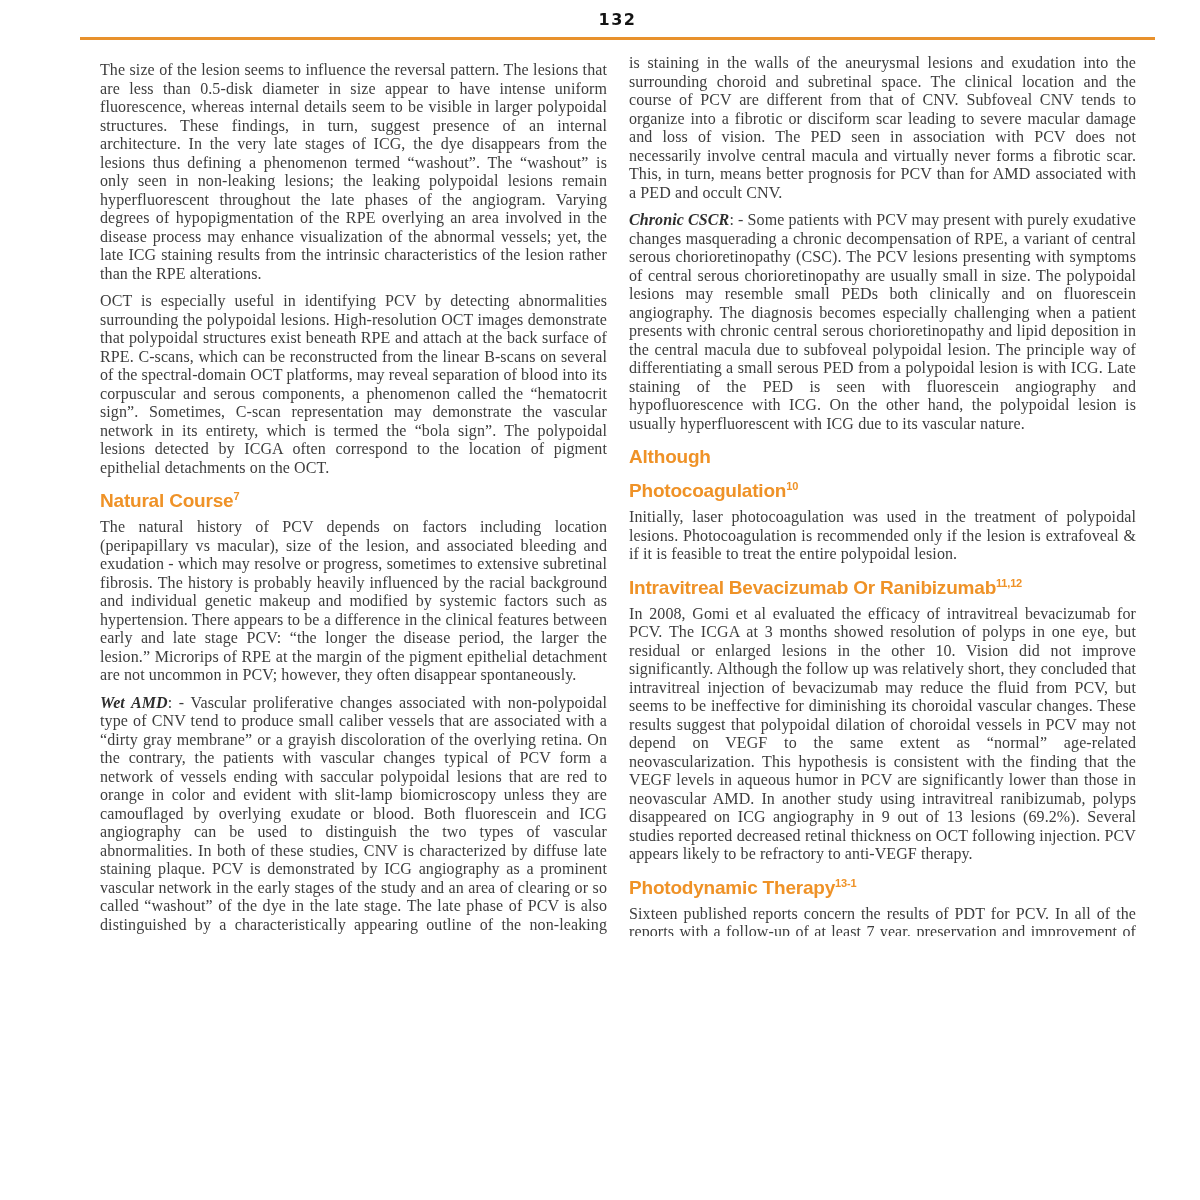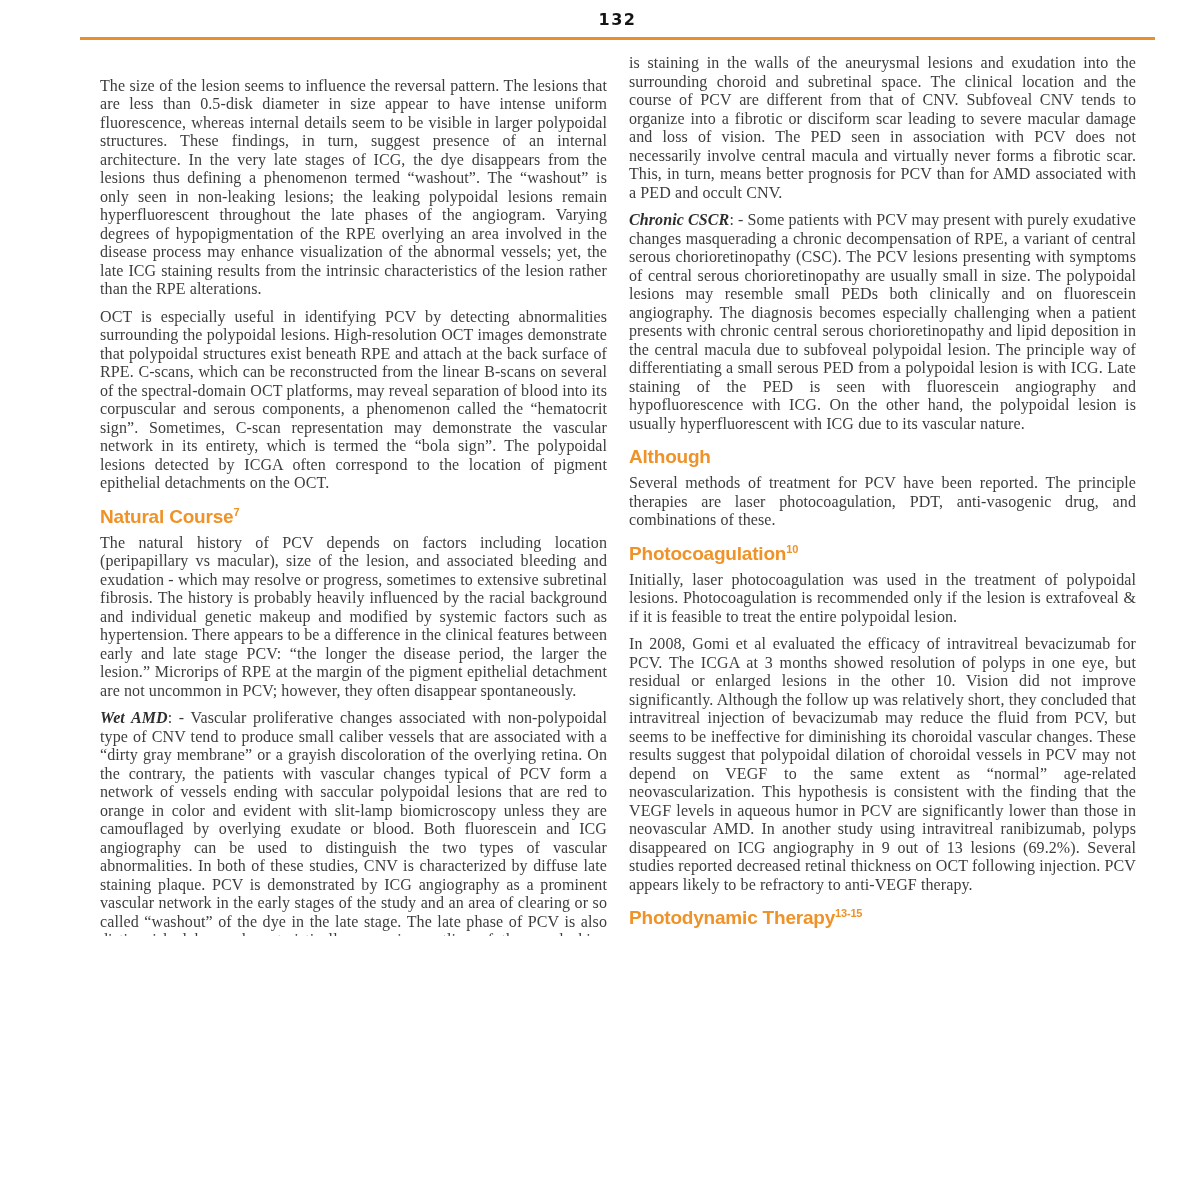--- a/index.html
+++ b/index.html
@@ -73,25 +73,25 @@
         <p class="body-para">The size of the lesion seems to influence the reversal pattern. The lesions that are less than 0.5-disk diameter in size appear to have intense uniform fluorescence, whereas internal details seem to be visible in larger polypoidal structures. These findings, in turn, suggest presence of an internal architecture. In the very late stages of ICG, the dye disappears from the lesions thus defining a phenomenon termed “washout”. The “washout” is only seen in non-leaking lesions; the leaking polypoidal lesions remain hyperfluorescent throughout the late phases of the angiogram. Varying degrees of hypopigmentation of the RPE overlying an area involved in the disease process may enhance visualization of the abnormal vessels; yet, the late ICG staining results from the intrinsic characteristics of the lesion rather than the RPE alterations.</p>
         <p class="body-para">OCT is especially useful in identifying PCV by detecting abnormalities surrounding the polypoidal lesions. High-resolution OCT images demonstrate that polypoidal structures exist beneath RPE and attach at the back surface of RPE. C-scans, which can be reconstructed from the linear B-scans on several of the spectral-domain OCT platforms, may reveal separation of blood into its corpuscular and serous components, a phenomenon called the “hematocrit sign”. Sometimes, C-scan representation may demonstrate the vascular network in its entirety, which is termed the “bola sign”. The polypoidal lesions detected by ICGA often correspond to the location of pigment epithelial detachments on the OCT.</p>
         <h3 class="sec-heading">Natural Course<sup>7</sup></h3>
         <p class="body-para">The natural history of PCV depends on factors including location (peripapillary vs macular), size of the lesion, and associated bleeding and exudation - which may resolve or progress, sometimes to extensive subretinal fibrosis. The history is probably heavily influenced by the racial background and individual genetic makeup and modified by systemic factors such as hypertension. There appears to be a difference in the clinical features between early and late stage PCV: “the longer the disease period, the larger the lesion.” Microrips of RPE at the margin of the pigment epithelial detachment are not uncommon in PCV; however, they often disappear spontaneously.</p>
         <p class="body-para"><span class="para-lead">Wet AMD</span>: - Vascular proliferative changes associated with non-polypoidal type of CNV tend to produce small caliber vessels that are associated with a “dirty gray membrane” or a grayish discoloration of the overlying retina. On the contrary, the patients with vascular changes typical of PCV form a network of vessels ending with saccular polypoidal lesions that are red to orange in color and evident with slit-lamp biomicroscopy unless they are camouflaged by overlying exudate or blood. Both fluorescein and ICG angiography can be used to distinguish the two types of vascular abnormalities. In both of these studies, CNV is characterized by diffuse late staining plaque. PCV is demonstrated by ICG angiography as a prominent vascular network in the early stages of the study and an area of clearing or so called “washout” of the dye in the late stage. The late phase of PCV is also distinguished by a characteristically appearing outline of the non-leaking large choroidal vessels. If the vessels are leaking, there</p>
       </div>
     <div class="col" id="col-right">
         <p class="body-para">is staining in the walls of the aneurysmal lesions and exudation into the surrounding choroid and subretinal space. The clinical location and the course of PCV are different from that of CNV. Subfoveal CNV tends to organize into a fibrotic or disciform scar leading to severe macular damage and loss of vision. The PED seen in association with PCV does not necessarily involve central macula and virtually never forms a fibrotic scar. This, in turn, means better prognosis for PCV than for AMD associated with a PED and occult CNV.</p>
         <p class="body-para"><span class="para-lead">Chronic CSCR</span>: - Some patients with PCV may present with purely exudative changes masquerading a chronic decompensation of RPE, a variant of central serous chorioretinopathy (CSC). The PCV lesions presenting with symptoms of central serous chorioretinopathy are usually small in size. The polypoidal lesions may resemble small PEDs both clinically and on fluorescein angiography. The diagnosis becomes especially challenging when a patient presents with chronic central serous chorioretinopathy and lipid deposition in the central macula due to subfoveal polypoidal lesion. The principle way of differentiating a small serous PED from a polypoidal lesion is with ICG. Late staining of the PED is seen with fluorescein angiography and hypofluorescence with ICG. On the other hand, the polypoidal lesion is usually hyperfluorescent with ICG due to its vascular nature.</p>
         <h3 class="sec-heading">Although</h3>
-        <p class="body-para">Several methods of treatment for PCV have been reported. The principle therapies are laser photocoagulation, PDT, anti-vasogenic drug, and combinations of these.</p>
         <h3 class="sec-heading">Photocoagulation<sup>10</sup></h3>
         <p class="body-para">Initially, laser photocoagulation was used in the treatment of polypoidal lesions. Photocoagulation is recommended only if the lesion is extrafoveal &amp; if it is feasible to treat the entire polypoidal lesion.</p>
+        <h3 class="sec-heading">Intravitreal Bevacizumab Or Ranibizumab<sup>11,12</sup></h3>
         <p class="body-para">In 2008, Gomi et al evaluated the efficacy of intravitreal bevacizumab for PCV. The ICGA at 3 months showed resolution of polyps in one eye, but residual or enlarged lesions in the other 10. Vision did not improve significantly. Although the follow up was relatively short, they concluded that intravitreal injection of bevacizumab may reduce the fluid from PCV, but seems to be ineffective for diminishing its choroidal vascular changes. These results suggest that polypoidal dilation of choroidal vessels in PCV may not depend on VEGF to the same extent as “normal” age-related neovascularization. This hypothesis is consistent with the finding that the VEGF levels in aqueous humor in PCV are significantly lower than those in neovascular AMD. In another study using intravitreal ranibizumab, polyps disappeared on ICG angiography in 9 out of 13 lesions (69.2%). Several studies reported decreased retinal thickness on OCT following injection. PCV appears likely to be refractory to anti-VEGF therapy.</p>
-        <h3 class="sec-heading">Photodynamic Therapy<sup>13-15</sup></h3>
+        <h3 class="sec-heading">Photodynamic Therapy<sup>13-1</sup></h3>
         <p class="body-para">Sixteen published reports concern the results of PDT for PCV. In all of the reports with a follow-up of at least 7 year, preservation and improvement of VA was achieved in more than 80% of patients.</p>
       </div>
   </div>
 
   <div class="footer-rule"></div>
   <div class="footer-bar">
     <span>www.dosonline.org</span>
   </div>
   <div class="footer-pagebox">
     <span>35</span>

